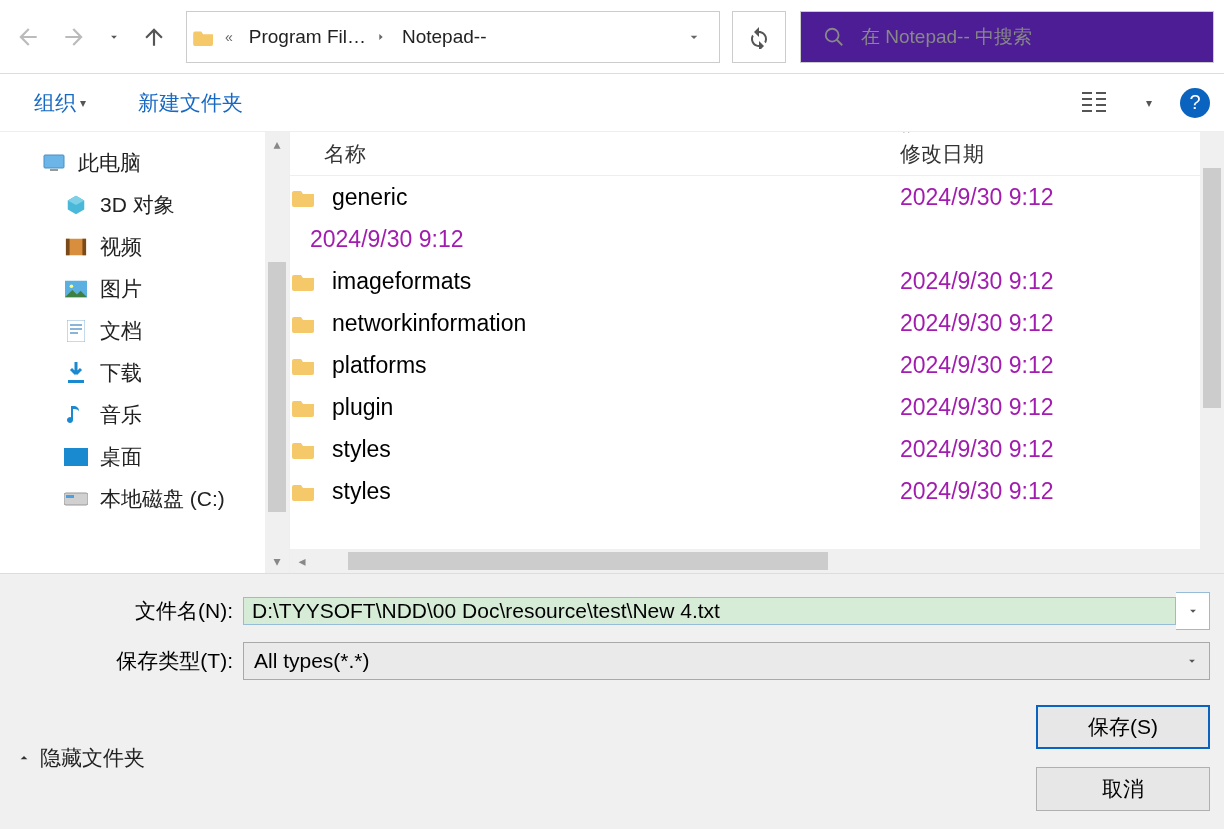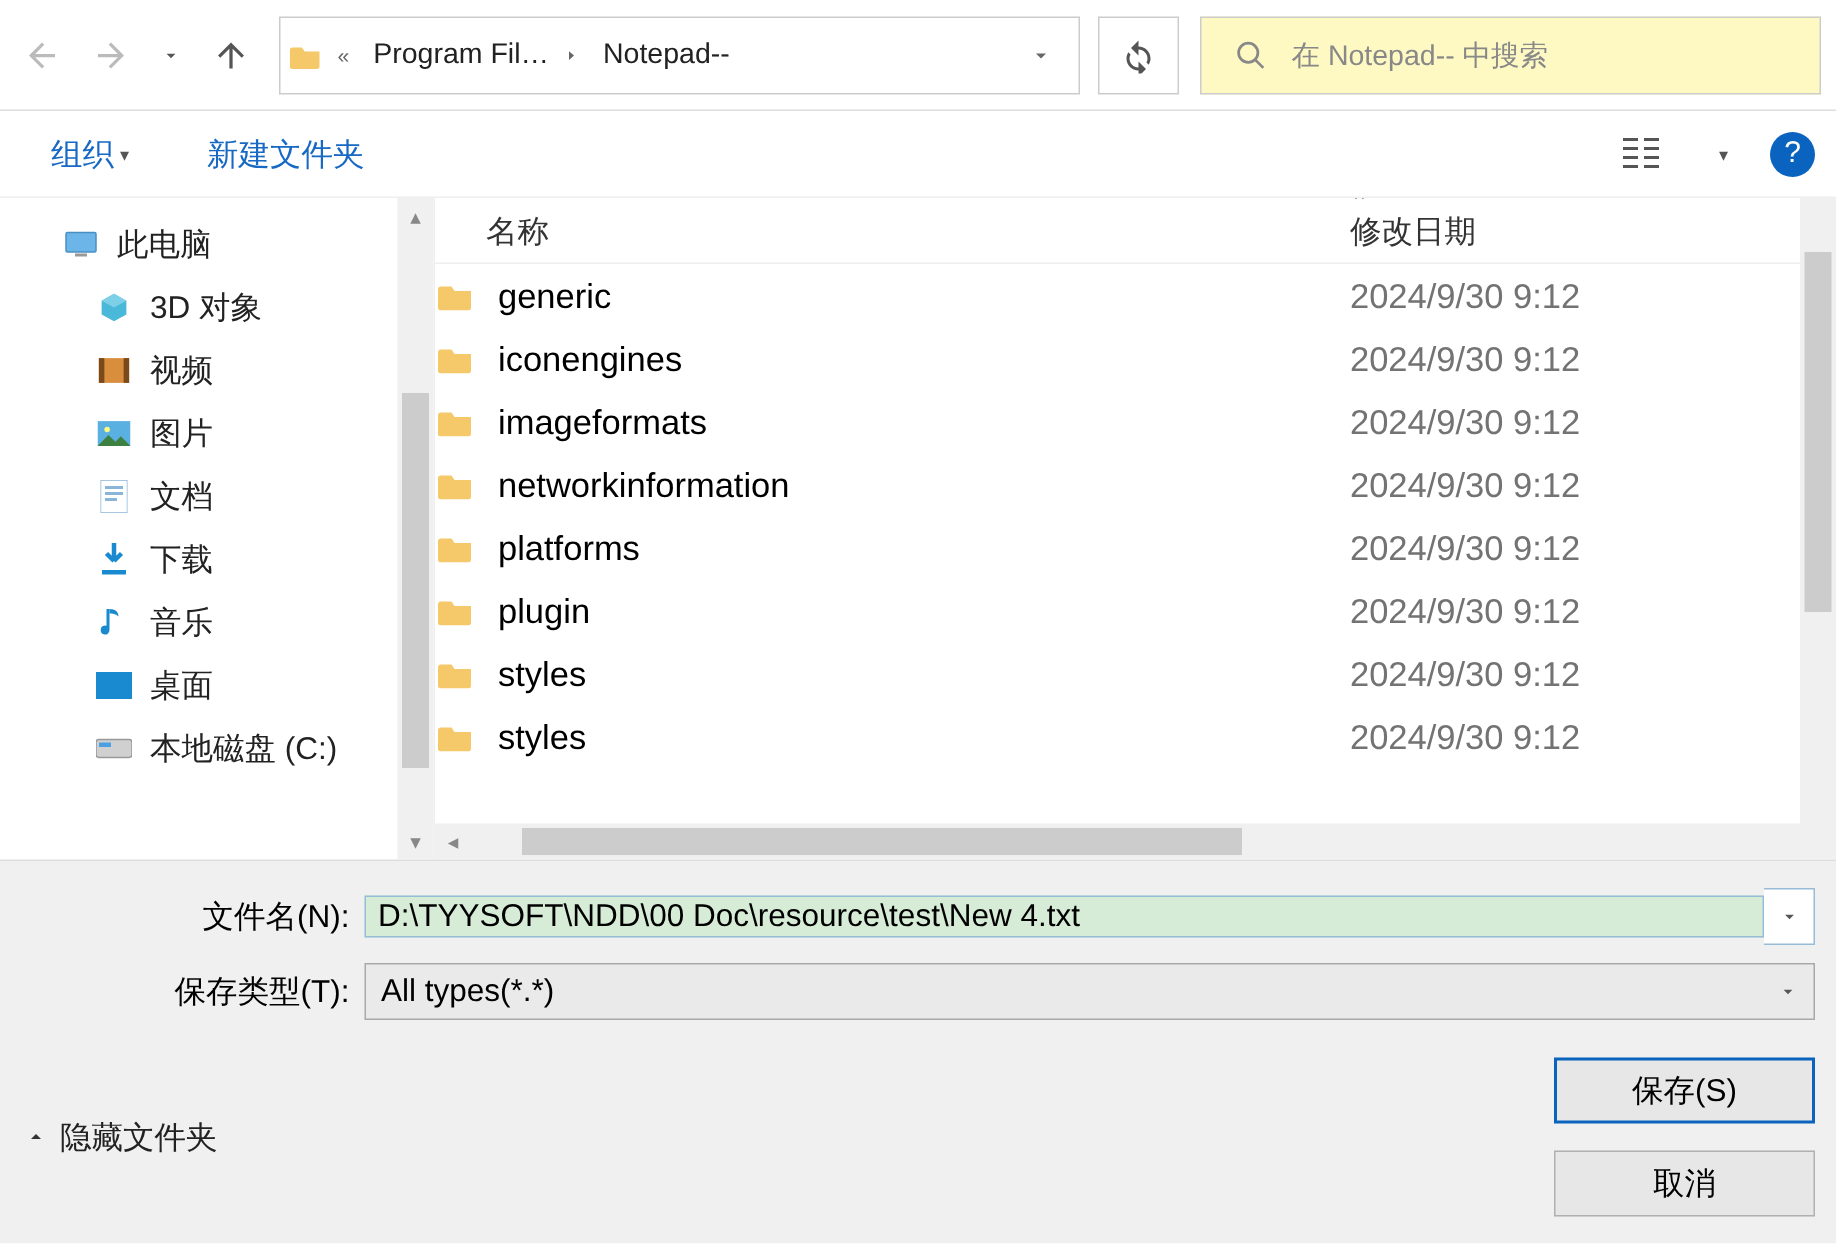--- a/index.html
+++ b/index.html
@@ -57,21 +57,21 @@
     margin-left: 6px;
     background: #fff;
   }
   .search-box {
     width: 414px; height: 52px;
     border: 1px solid #ccc;
     margin-left: 8px; margin-right: 10px;
     display: flex; align-items: center;
     color: #888;
     padding-left: 22px;
-    background: #fef9c3;
+    background: #4c1d95;
     gap: 16px;
   }
   .search-icon { color: #888; font-size: 20px; }
   .toolbar {
     display: flex;
     align-items: center;
     height: 58px;
     border-bottom: 1px solid #eee;
     padding-left: 34px;
     gap: 52px;
@@ -129,21 +129,21 @@
   }
   .col-name { flex: 0 0 590px; padding-left: 34px; }
   .col-date { flex: 1; padding-left: 20px; }
   .col-drop { position: absolute; left: 610px; top: -6px; color: #888; font-size: 15px; }
   .rows { flex: 1; overflow: hidden; }
   .row {
     display: flex; align-items: center; height: 42px;
     font-size: 23px;
   }
   .row .fname { flex: 0 0 590px; display: flex; align-items: center; gap: 14px; }
-  .row .fdate { flex: 1; padding-left: 20px; color: #737373; }
+  .row .fdate { flex: 1; padding-left: 20px; color: #a21caf; }
   .folder-glyph { width: 28px; height: 22px; display: flex; align-items: center; justify-content: center; }
   .hscroll {
     height: 24px;
     background: #f0f0f0;
     display: flex;
     align-items: center;
     position: relative;
   }
   .hs-arrow { width: 24px; display: flex; justify-content: center; color: #888; font-size: 14px; }
   .hs-track { flex: 1; height: 100%; position: relative; }
@@ -398,28 +398,20 @@
             <span class="folder-glyph">
               <svg width="26" height="20" viewBox="0 0 24 20">
                 <path d="M2 4h7l2 3h11v11a2 2 0 01-2 2H2a2 2 0 01-2-2V6a2 2 0 012-2z" fill="#f5c869"></path>
               </svg>
             </span>
             <span>generic</span>
           </div>
           <div class="fdate">2024/9/30 9:12</div>
         </div>
         <div class="row">
-          <div class="fname">
-            <span class="folder-glyph">
-              <svg width="26" height="20" viewBox="0 0 24 20">
-                <path d="M2 4h7l2 3h11v11a2 2 0 01-2 2H2a2 2 0 01-2-2V6a2 2 0 012-2z" fill="#f5c869"></path>
-              </svg>
-            </span>
-            <span>iconengines</span>
-          </div>
           <div class="fdate">2024/9/30 9:12</div>
         </div>
         <div class="row">
           <div class="fname">
             <span class="folder-glyph">
               <svg width="26" height="20" viewBox="0 0 24 20">
                 <path d="M2 4h7l2 3h11v11a2 2 0 01-2 2H2a2 2 0 01-2-2V6a2 2 0 012-2z" fill="#f5c869"></path>
               </svg>
             </span>
             <span>imageformats</span>

